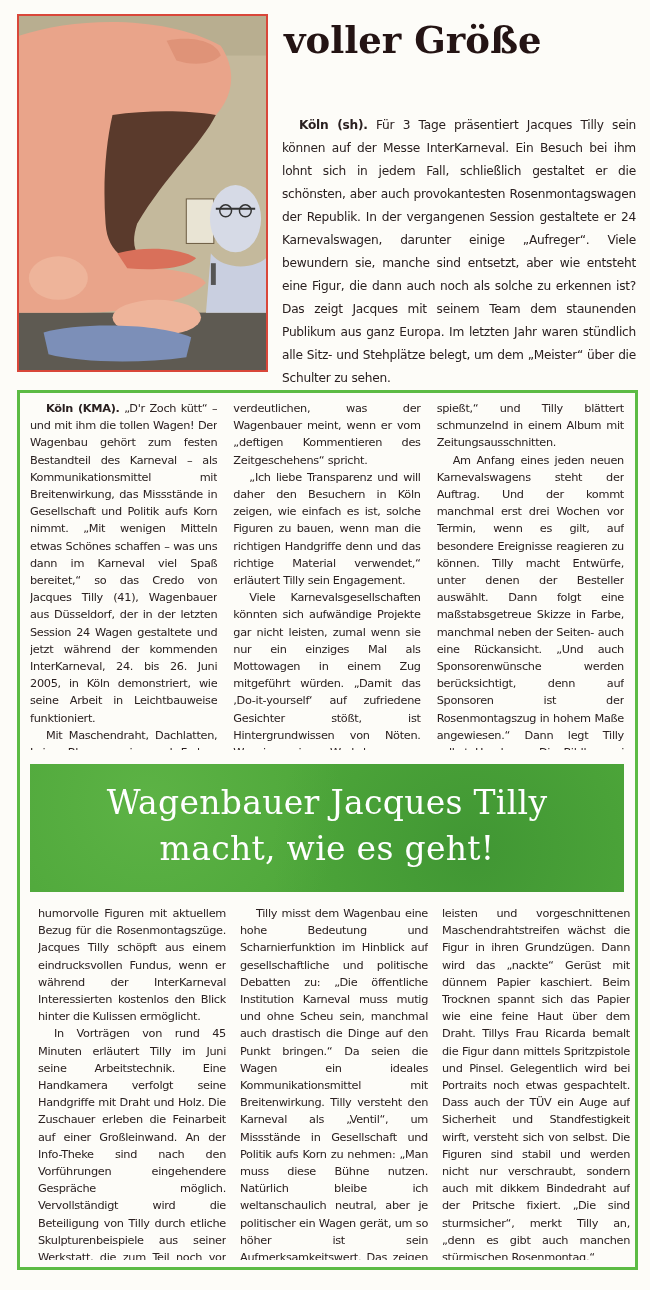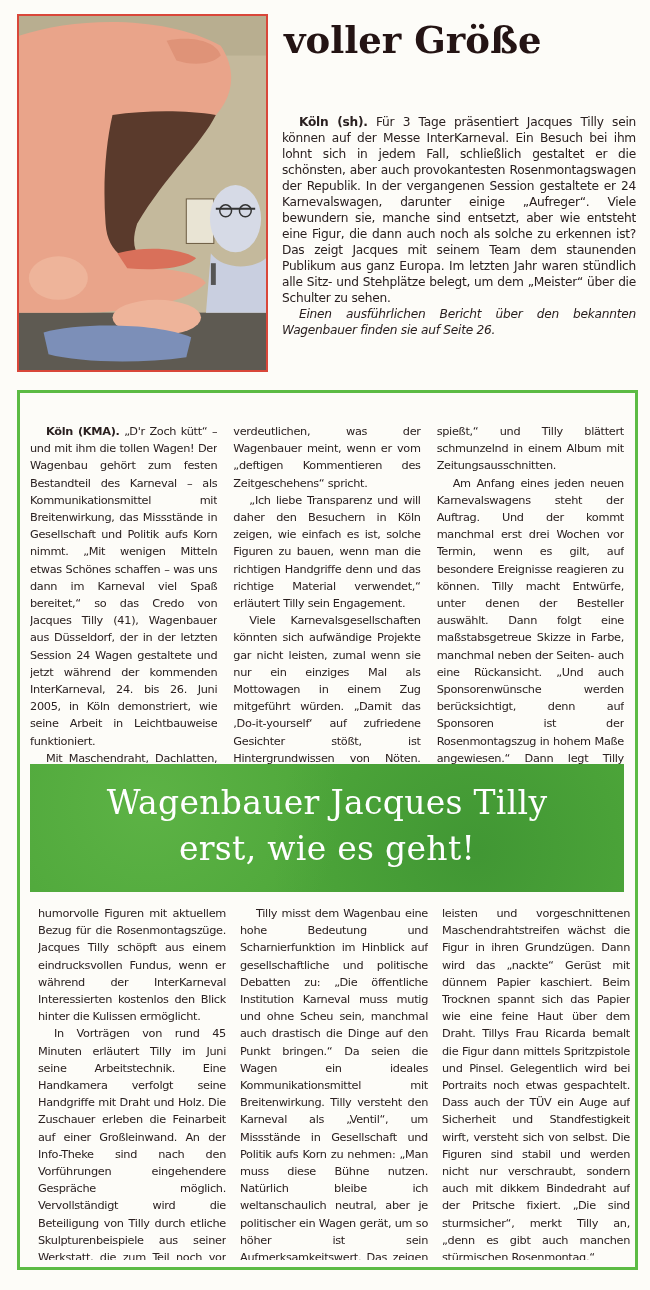--- a/index.html
+++ b/index.html
@@ -13,38 +13,38 @@
     background: linear-gradient(180deg, #c9bfa4 0%, #bdb394 40%, #8a806a 80%, #6d665a 100%);
   }
   .photo svg { display: block; width: 100%; height: 100%; }
   .headline {
     position: absolute; left: 284px; top: 18px; width: 350px;
     font-family: "DejaVu Serif", serif; font-weight: bold; font-size: 37px; line-height: 44px;
     color: #241414; letter-spacing: 0px;
   }
   .teaser {
     position: absolute; left: 282px; top: 114px; width: 354px;
-    font-family: "DejaVu Sans", sans-serif; font-size: 12.2px; line-height: 16px;
+    font-family: "DejaVu Sans", sans-serif; font-size: 12.2px; line-height: 23px;
     text-align: justify; color: #2a2020; letter-spacing: -0.25px;
   }
   .teaser p { margin: 0; text-indent: 17px; }
   .teaser p.first { text-indent: 17px; }
   .teaser b { font-weight: bold; }
   .teaser i { font-style: italic; }
 
   .frame {
     position: absolute; left: 17px; top: 390px; width: 621px; height: 880px;
     border: 3px solid #5cbb44; box-sizing: border-box; background: #fdfcf8;
   }
   .cols {
     position: absolute; display: flex; gap: 14px;
     font-family: "DejaVu Sans", sans-serif; font-size: 11.3px; line-height: 17.2px; color: #2a2020;
     letter-spacing: -0.3px;
   }
-  .cols.top { left: 30px; top: 423px; width: 594px; height: 350px; gap: 16px; }
+  .cols.top { left: 30px; top: 400px; width: 594px; height: 350px; gap: 16px; }
   .cols.bottom { left: 38px; top: 905px; width: 594px; height: 355px; }
   .col { width: 188px; text-align: justify; overflow: hidden; }
   .col p { margin: 0; text-indent: 16px; }
   .col p.noindent { text-indent: 0; }
   .col b { font-weight: bold; }
 
   .banner {
     position: absolute; left: 30px; top: 764px; width: 594px; height: 128px;
     background:
       radial-gradient(circle at 20% 30%, rgba(120,200,90,0.35), transparent 40%),
@@ -109,21 +109,21 @@
   </div>
   <div class="col">
     <p class="noindent">spießt,“ und Tilly blättert schmunzelnd in einem Album mit Zeitungsausschnitten.</p>
     <p>Am Anfang eines jeden neuen Karnevalswagens steht der Auftrag. Und der kommt manchmal erst drei Wochen vor Termin, wenn es gilt, auf besondere Ereignisse reagieren zu können. Tilly macht Entwürfe, unter denen der Besteller auswählt. Dann folgt eine maßstabsgetreue Skizze in Farbe, manchmal neben der Seiten- auch eine Rückansicht. „Und auch Sponsorenwünsche werden berücksichtigt, denn auf Sponsoren ist der Rosenmontagszug in hohem Maße angewiesen.“ Dann legt Tilly selbst Hand an: „Die Bildhauerei ist mein Part, die improvisierten, schnellen Figuren.“ Aus Dachlatten, Biege-</p>
   </div>
 </div>
 
 <div class="banner">
   <div class="banner-inner">
     <div class="banner-line">Wagenbauer Jacques Tilly</div>
-    <div class="banner-line">erst, wie es geht!</div>
+    <div class="banner-line">macht, wie es geht!</div>
   </div>
 </div>
 
 <div class="cols bottom">
   <div class="col">
     <p class="noindent">humorvolle Figuren mit aktuellem Bezug für die Rosenmontagszüge. Jacques Tilly schöpft aus einem eindrucksvollen Fundus, wenn er während der InterKarneval Interessierten kostenlos den Blick hinter die Kulissen ermöglicht.</p>
     <p>In Vorträgen von rund 45 Minuten erläutert Tilly im Juni seine Arbeitstechnik. Eine Handkamera verfolgt seine Handgriffe mit Draht und Holz. Die Zuschauer erleben die Feinarbeit auf einer Großleinwand. An der Info-Theke sind nach den Vorführungen eingehendere Gespräche möglich. Vervollständigt wird die Beteiligung von Tilly durch etliche Skulpturenbeispiele aus seiner Werkstatt, die zum Teil noch vor Ort fertiggestellt werden. Sie</p>
   </div>
   <div class="col">
     <p>Tilly misst dem Wagenbau eine hohe Bedeutung und Scharnierfunktion im Hinblick auf gesellschaftliche und politische Debatten zu: „Die öffentliche Institution Karneval muss mutig und ohne Scheu sein, manchmal auch drastisch die Dinge auf den Punkt bringen.“ Da seien die Wagen ein ideales Kommunikationsmittel mit Breitenwirkung. Tilly versteht den Karneval als „Ventil“, um Missstände in Gesellschaft und Politik aufs Korn zu nehmen: „Man muss diese Bühne nutzen. Natürlich bleibe ich weltanschaulich neutral, aber je politischer ein Wagen gerät, um so höher ist sein Aufmerksamkeitswert. Das zeigen die vielfältigen Reaktionen auf meine Bauten in den letzten Jahren. Die Humorlosigkeit ist ja weit verbreitet und gehört aufge-</p>

